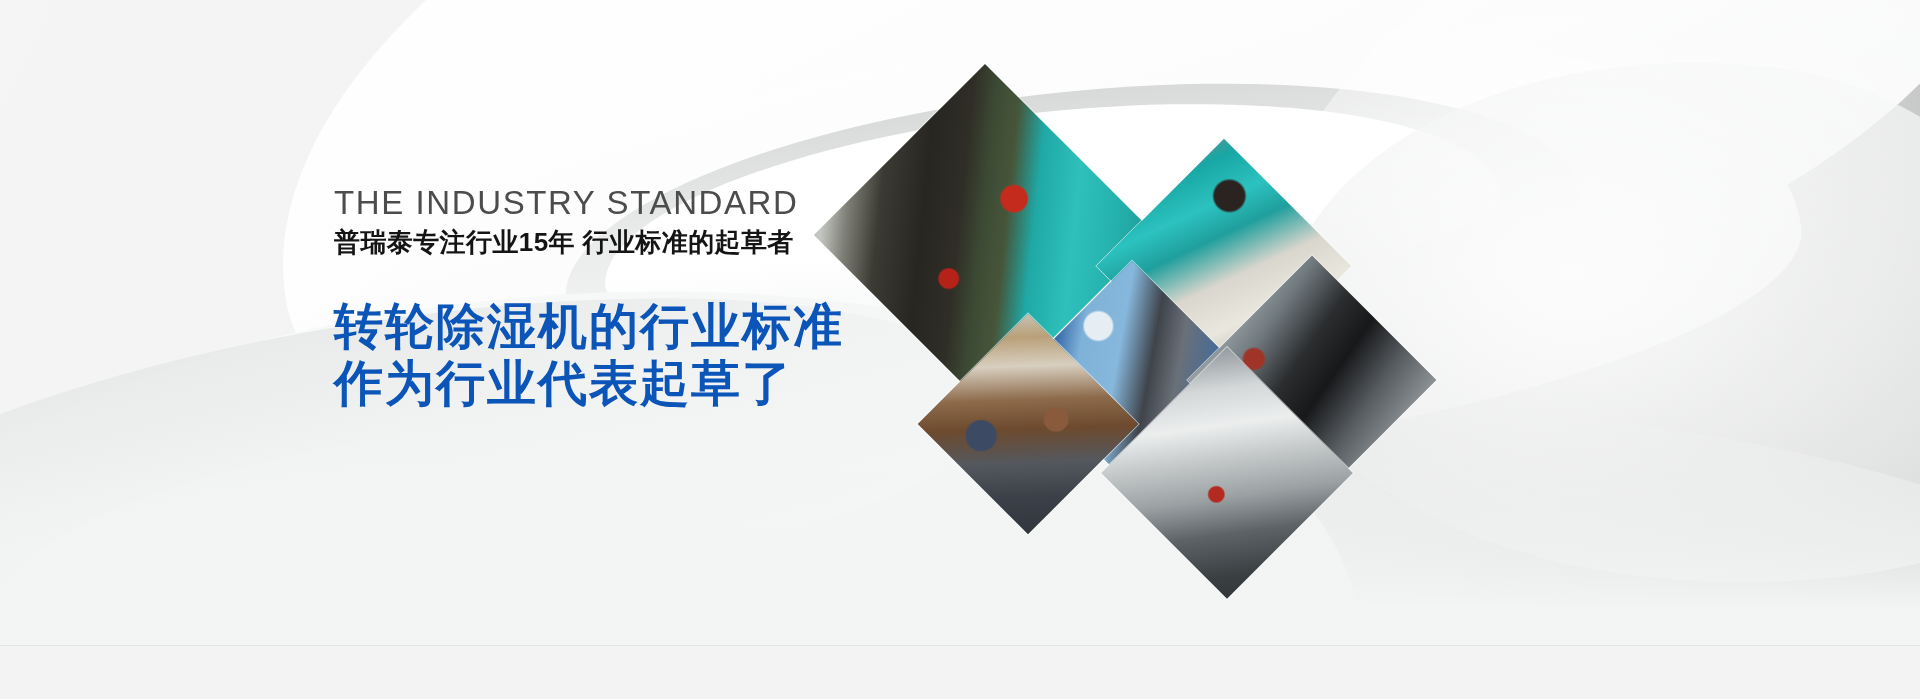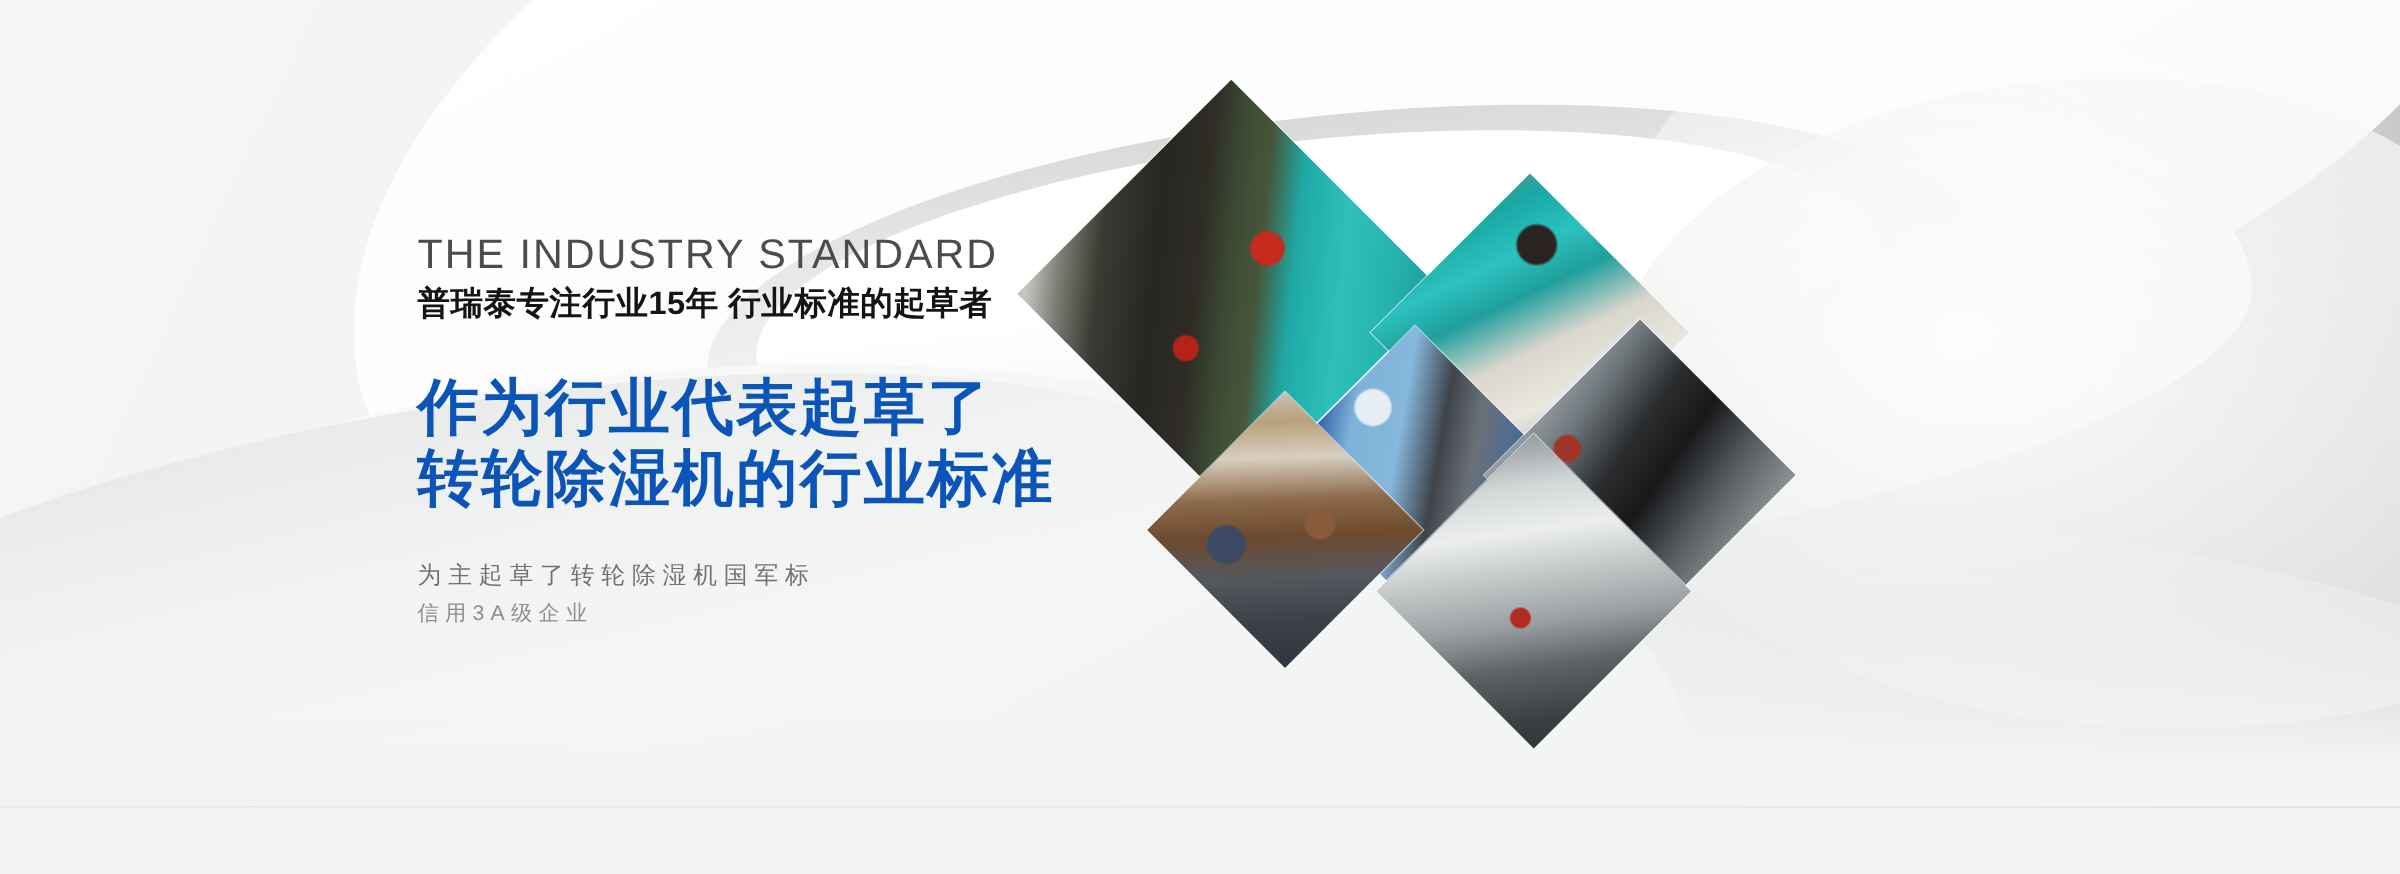--- a/index.html
+++ b/index.html
@@ -204,28 +204,24 @@
     <div class="sw sw-low-sheet"></div>
     <div class="sw sw-low-line"></div>
     <div class="sw sw-bottom-light"></div>
   </div>
 
   <div class="copy">
     <div class="eng-title">THE INDUSTRY STANDARD</div>
     <div class="cn-sub">普瑞泰专注行业15年  行业标准的起草者</div>
 
     <div class="headline">
+      <span class="l2">转轮除湿机的行业标准</span>
       <span class="l2">作为行业代表起草了</span>
-      <span class="l2">转轮除湿机的行业标准</span>
-    </div>
-
-    <div class="foot">
-      <div class="foot-line">为主起草了转轮除湿机国军标</div>
-      <div class="foot-line small">信用3A级企业</div>
-    </div>
+    </div>
+
   </div>
 
   <div class="collage">
     <div class="dia d1">
       <div class="ph p1"></div>
     </div>
     <div class="dia d4">
       <div class="ph p4"></div>
     </div>
     <div class="dia d3">

